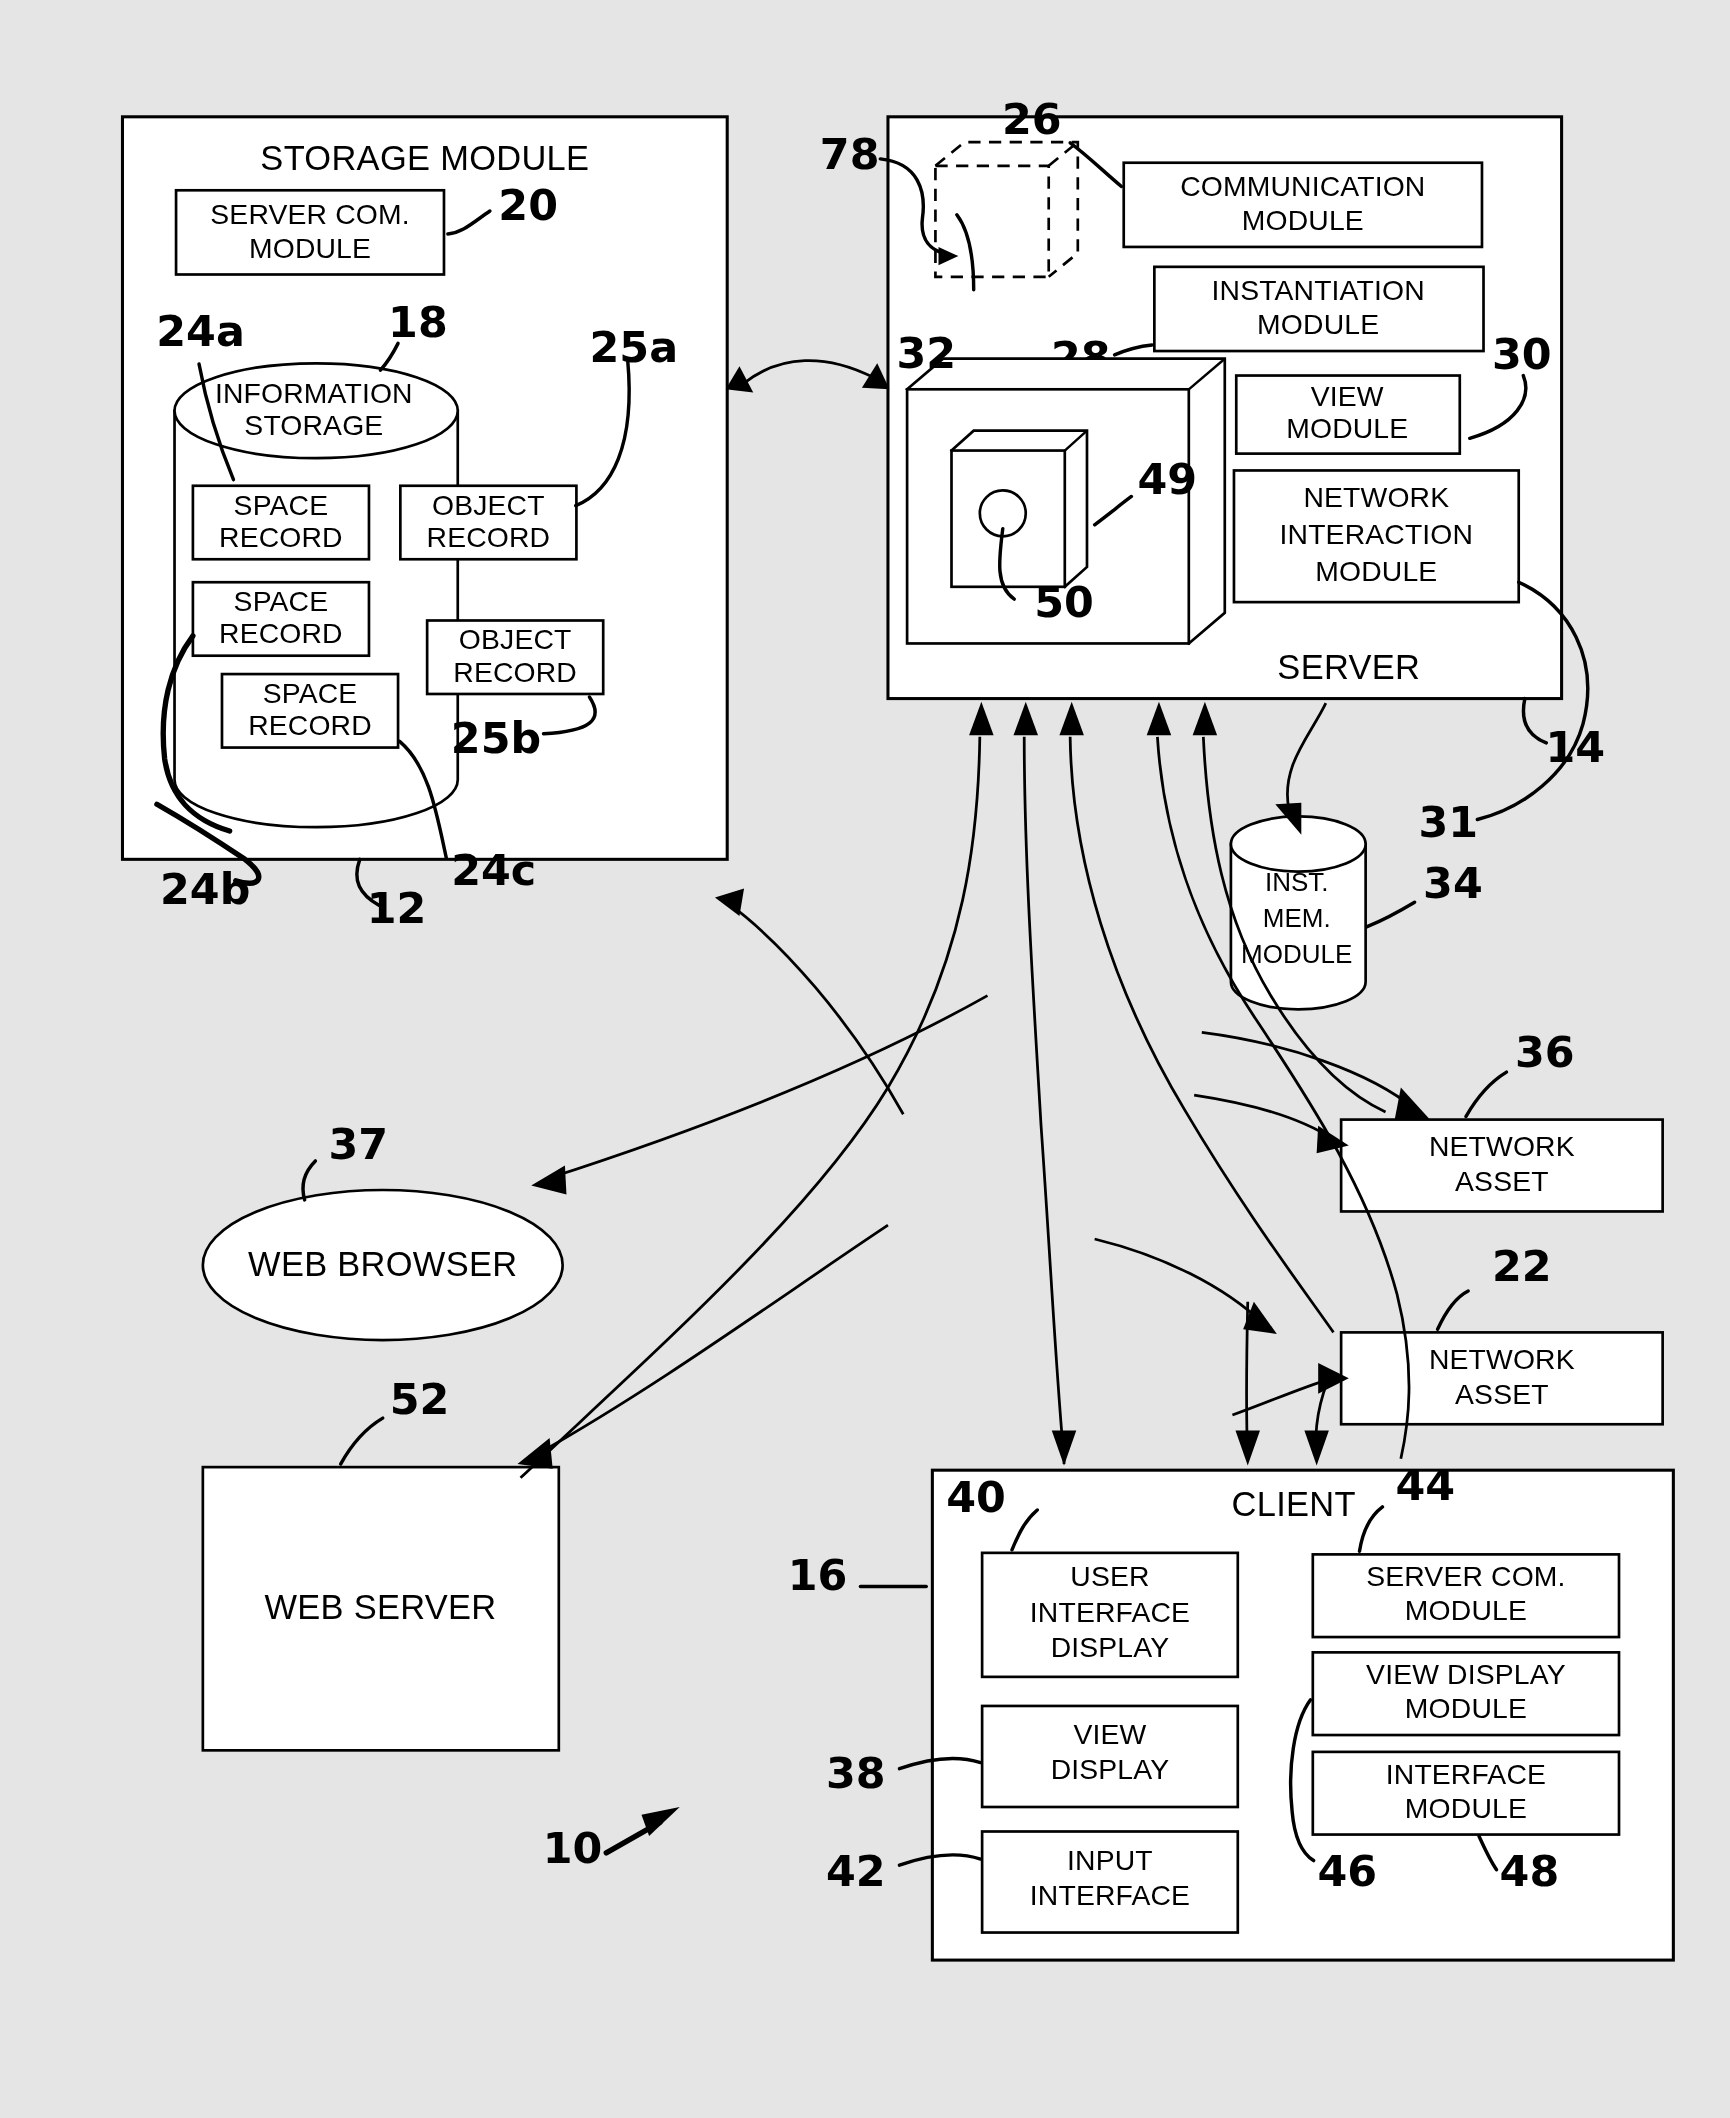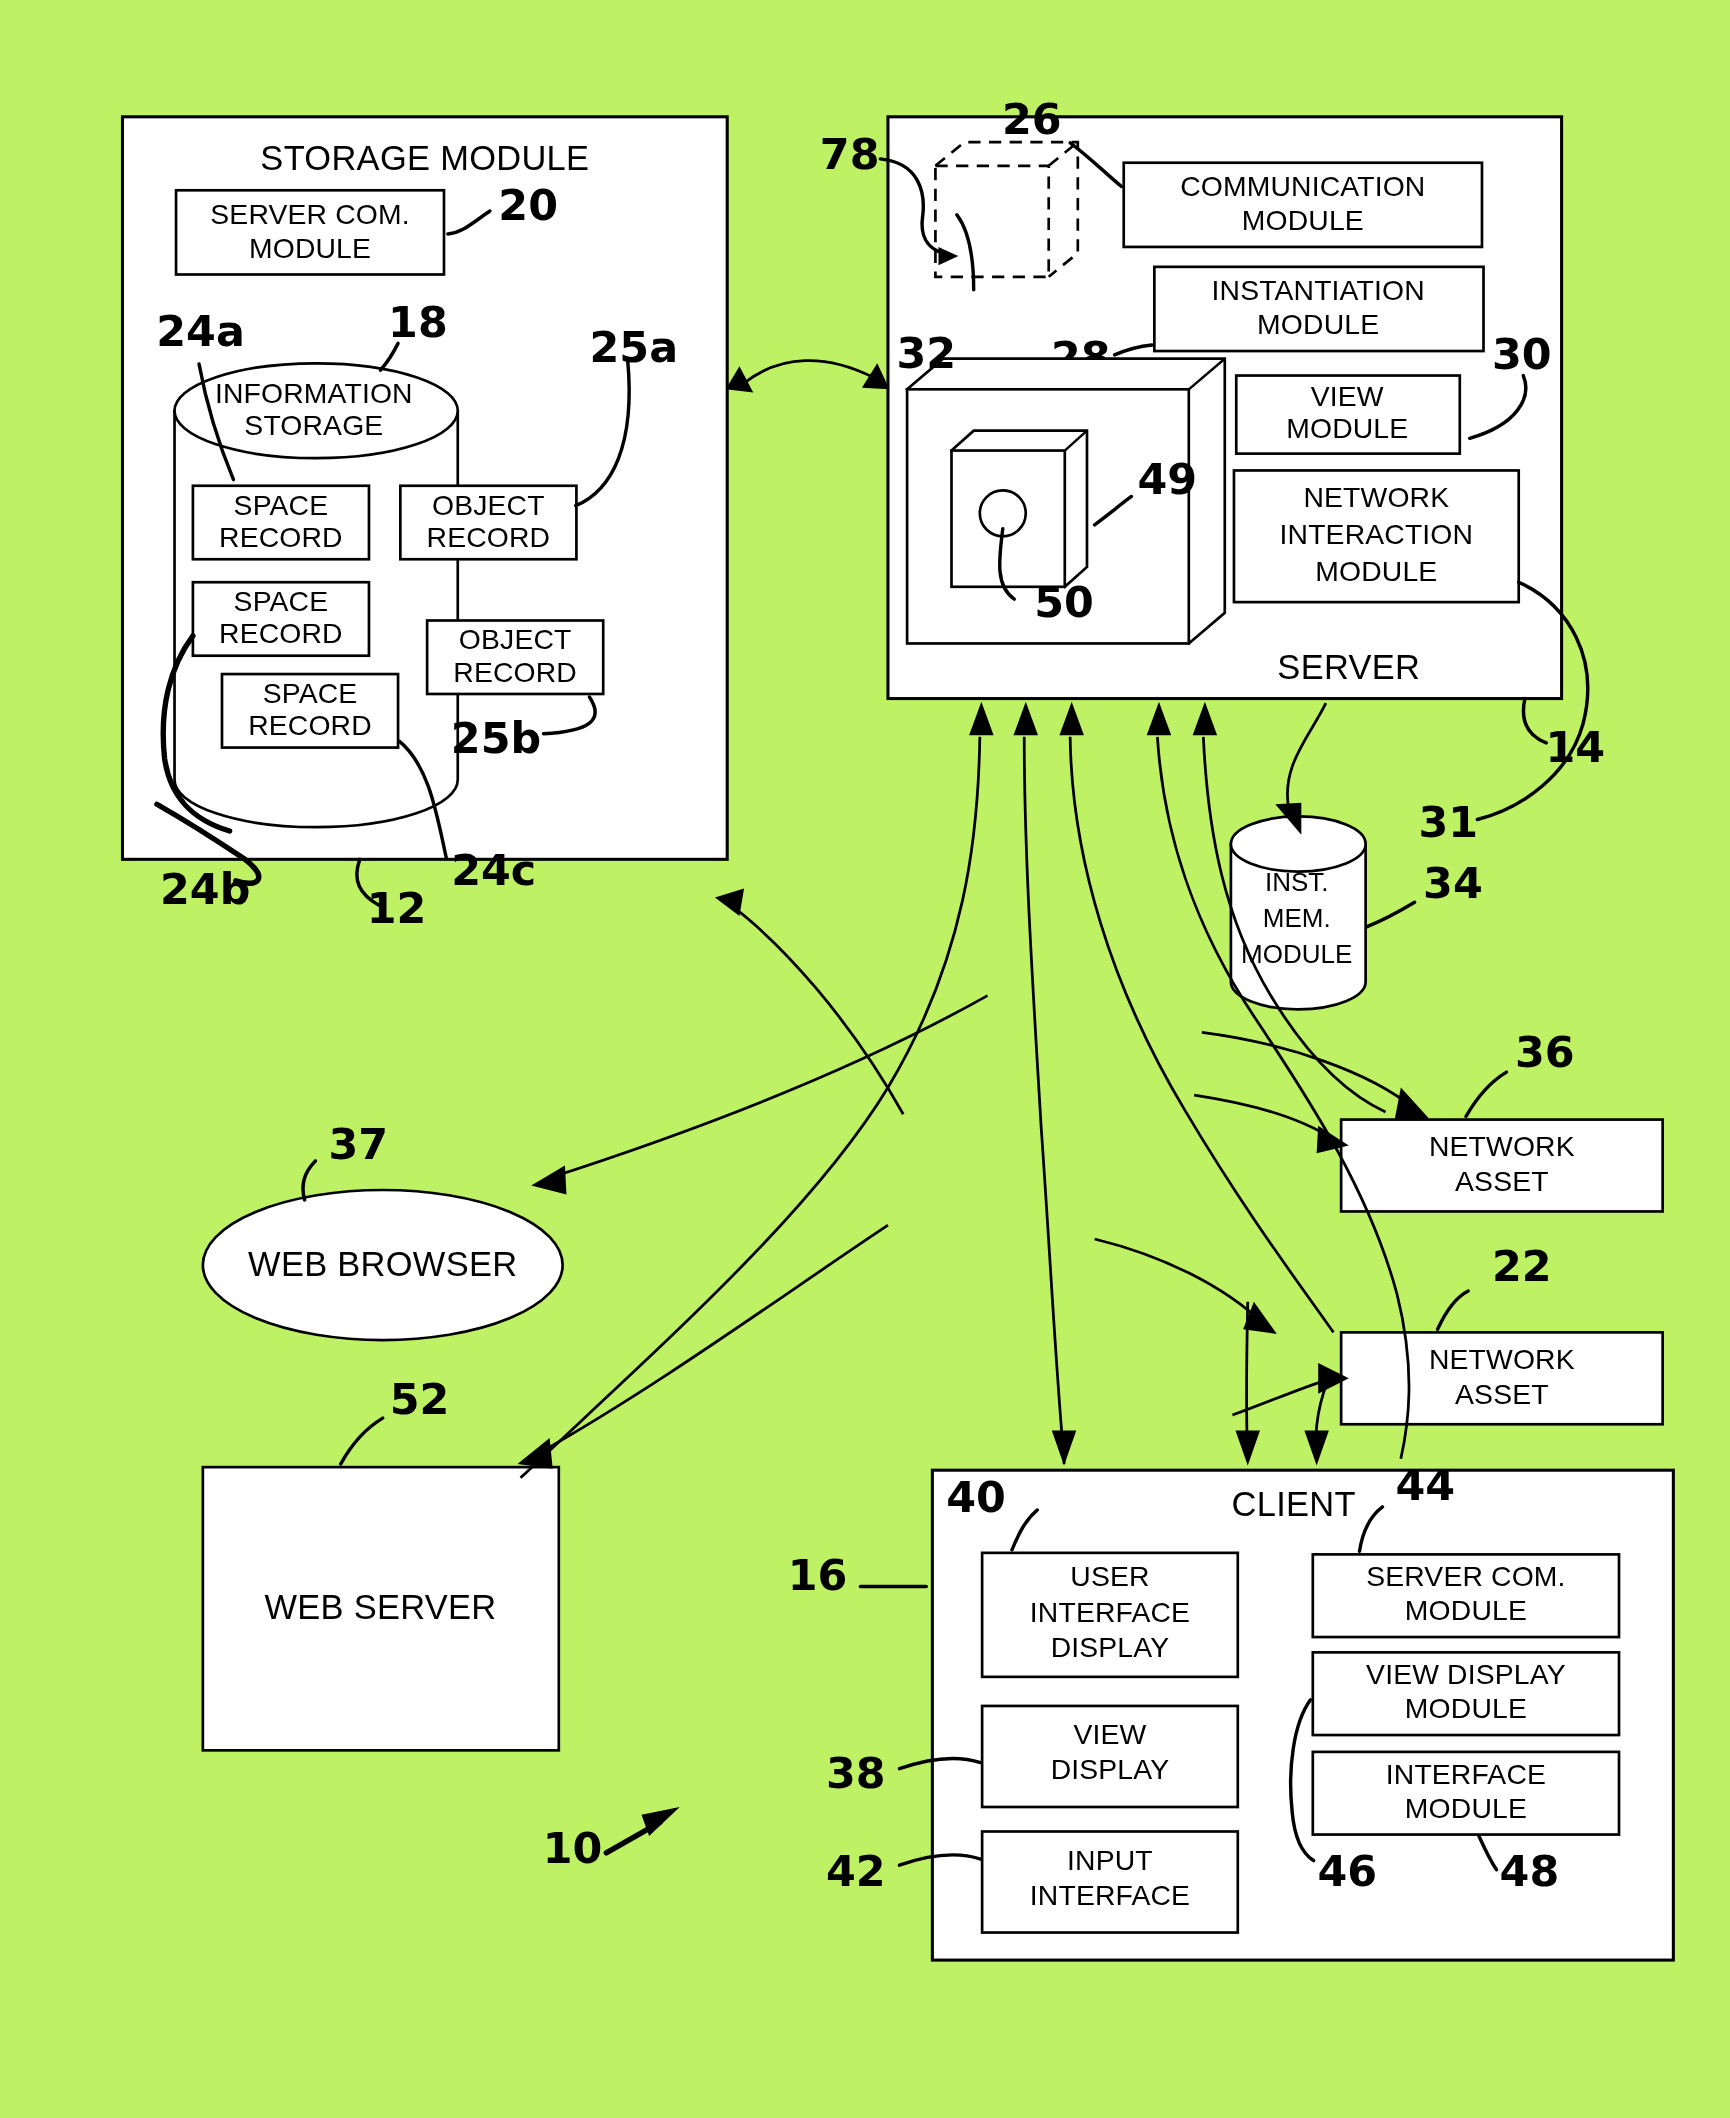--- a/index.html
+++ b/index.html
@@ -11,21 +11,21 @@
     font-family: "Liberation Sans", sans-serif;
     width: 1730px;
     height: 2119px;
     position: relative;
     overflow: hidden;
   }
   #figure-root {
     position: relative;
     width: 1730px;
     height: 2119px;
-    background: #bef264;
+    background: #e5e5e5;
   }
   svg#diagram {
     display: block;
     width: 1730px;
     height: 2119px;
   }
   .box-fill {
     fill: #ffffff;
     stroke: #000000;
     stroke-width: 4;

